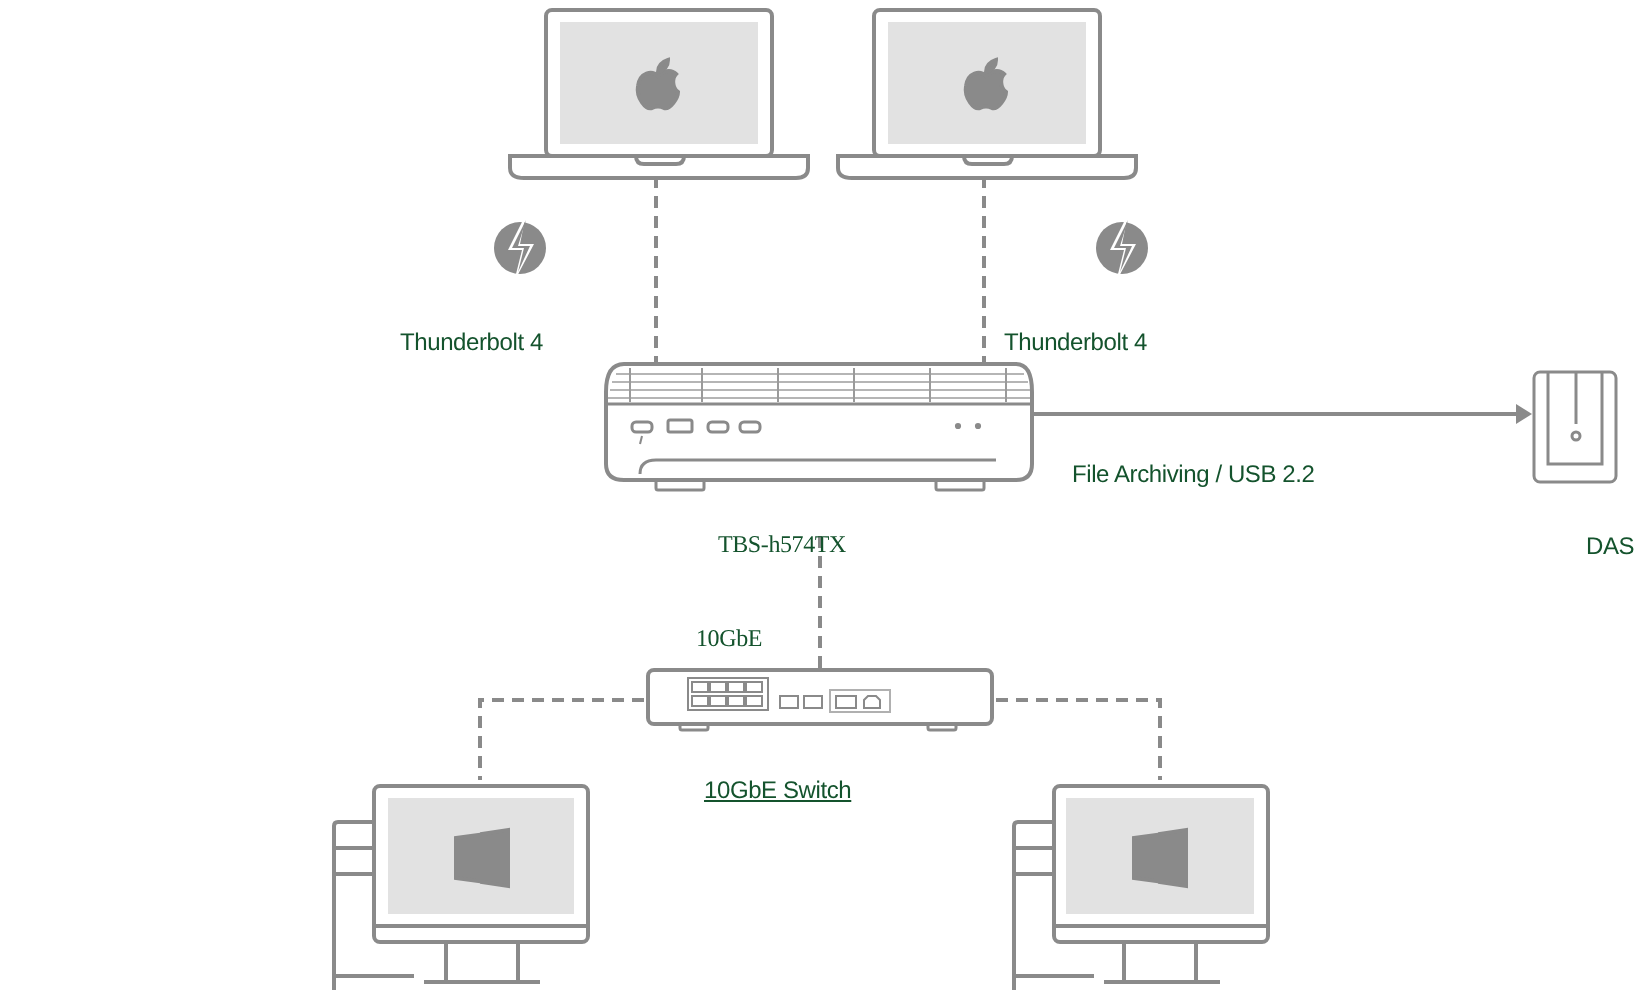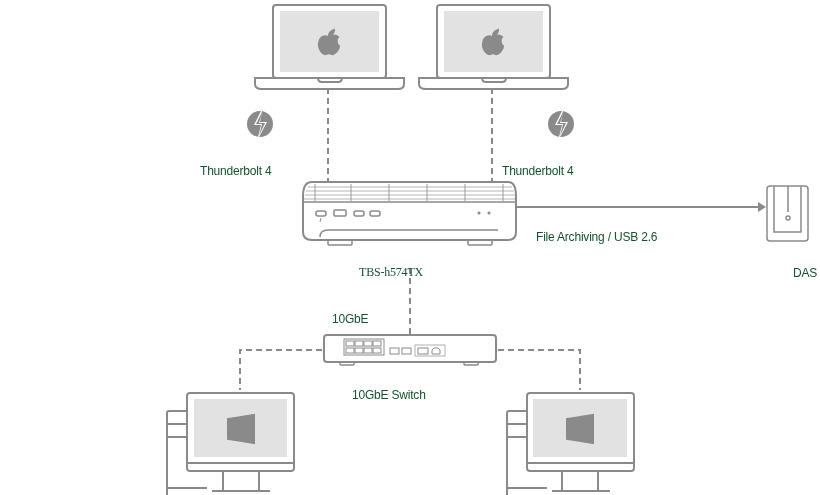--- a/index.html
+++ b/index.html
@@ -142,16 +142,16 @@
     <line x1="562" y1="471" x2="562" y2="490"></line>
     <line x1="598" y1="471" x2="598" y2="490"></line>
     <line x1="552" y1="491" x2="610" y2="491"></line>
     <use href="#win" x="580" y="429"></use>
   </g>
 </svg>
 
 <div class="lbl" style="left:200px; top:146px;">Thunderbolt 4</div>
 <div class="lbl" style="left:502px; top:146px;">Thunderbolt 4</div>
 <div class="lbl" style="left:359px; top:247px;font-family:Liberation Serif, serif;">TBS-h574TX</div>
-<div class="lbl" style="left:536px; top:212px;">File Archiving / USB 2.6</div>
+<div class="lbl" style="left:536px; top:212px;">File Archiving / USB 2.2</div>
 <div class="lbl" style="left:793px; top:248px;">DAS</div>
-<div class="lbl" style="left:332px; top:294px;">10GbE</div>
-<div class="lbl" style="left:352px; top:370px;">10GbE Switch</div>
+<div class="lbl" style="left:348px; top:294px;font-family:Liberation Serif, serif;">10GbE</div>
+<div class="lbl" style="left:352px; top:370px;text-decoration:underline;">10GbE Switch</div>
 
 </body></html>

